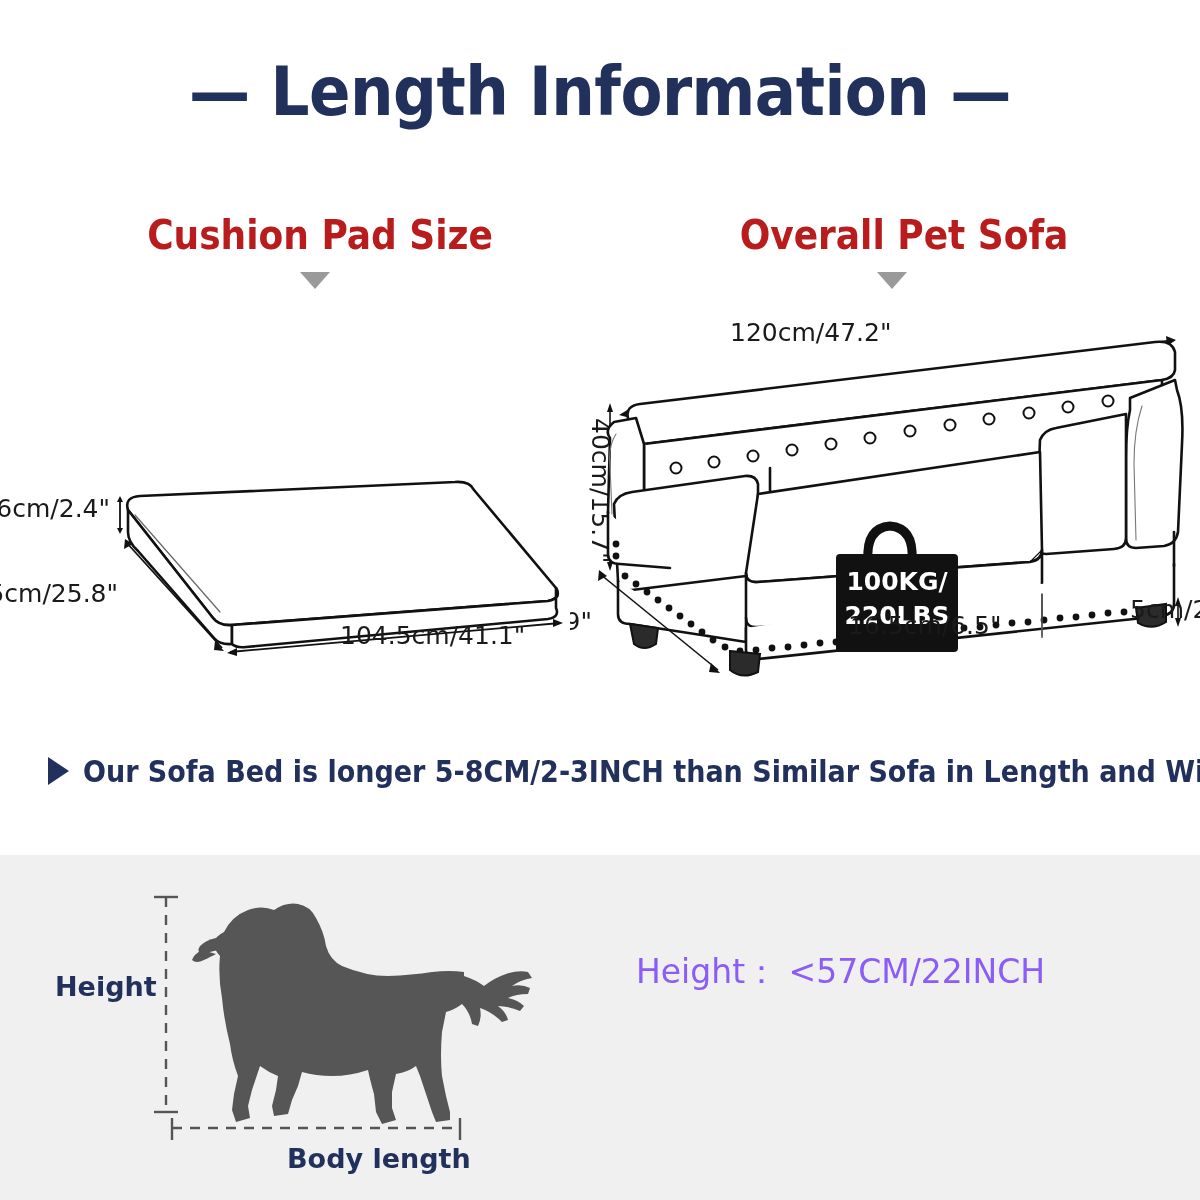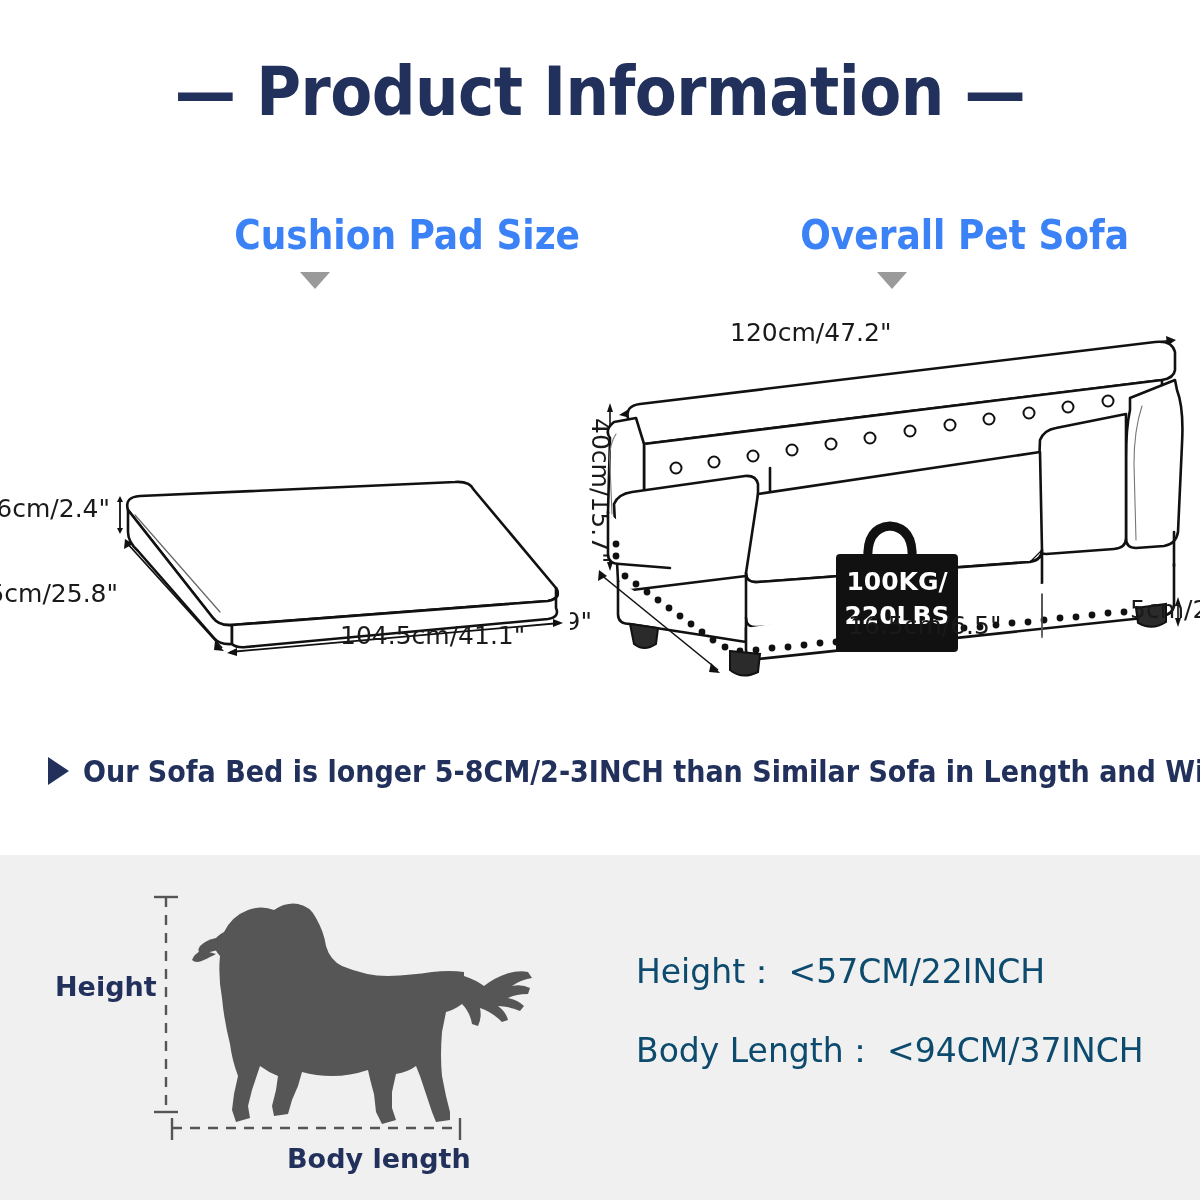--- a/index.html
+++ b/index.html
@@ -17,27 +17,27 @@
     text-align:center;
     color:#22305c;
     font-size:68px;font-weight:bold;
     font-family:"DejaVu Sans Condensed","Liberation Sans Narrow","Liberation Sans",sans-serif;
     letter-spacing:-0.5px;
     white-space:nowrap;
   }
 
   
   .sec-head{
-    position:absolute;text-align:right;
-    color:#3b82f6;font-size:40px;font-weight:bold;
+    position:absolute;text-align:center;
+    color:#b91c1c;font-size:40px;font-weight:bold;
     font-family:"DejaVu Sans Condensed","Liberation Sans Narrow","Liberation Sans",sans-serif;
     white-space:nowrap;
   }
   .sec-head.left{left:60px;top:212px;width:520px;}
-  .sec-head.right{left:609px;top:212px;width:520px;}
+  .sec-head.right{left:644px;top:212px;width:520px;}
   .caret{
     position:absolute;width:0;height:0;
     border-left:15px solid transparent;
     border-right:15px solid transparent;
     border-top:17px solid #9a9a9a;
   }
   .caret.left{left:300px;top:272px;}
   .caret.right{left:877px;top:272px;}
 
   
@@ -67,39 +67,39 @@
   
   .panel{
     position:absolute;left:0;top:855px;width:1200px;height:345px;
     background:#f0f0f0;
   }
   .spec-list{
     position:absolute;left:636px;top:950px;
     display:flex;flex-direction:column;gap:34px;
   }
   .spec-row{
-    color:#0c4a6e;font-size:33px;
+    color:#8b5cf6;font-size:33px;
     font-family:"DejaVu Sans","Liberation Sans",sans-serif;
     white-space:nowrap;
   }
   .dog-label{
     position:absolute;color:#22305c;font-weight:bold;
     font-size:27px;
     font-family:"DejaVu Sans","Liberation Sans",sans-serif;
     white-space:nowrap;
   }
   .dog-label.height{left:55px;top:971px;}
   .dog-label.length{left:243px;top:1143px;margin-left:44px;}
 </style>
 </head>
 <body>
 
 <div class="page">
 
-  <div class="title">— Product Information —</div>
+  <div class="title">— Length Information —</div>
 
   <div class="sec-head left">Cushion Pad Size</div>
   <div class="caret left"></div>
 
   <div class="sec-head right">Overall Pet Sofa</div>
   <div class="caret right"></div>
 
   <svg style="position:absolute;left:0px;top:420px;" width="600" height="250" viewBox="0 0 600 250">
     <g fill="none" stroke="#111" stroke-width="2.6" stroke-linejoin="round" stroke-linecap="round">
 
@@ -309,16 +309,15 @@
       <path d="M96,58 Q86,60 80,66 Q76,72 82,74 Q90,72 98,70 Z" fill="#565656"></path>
       <path d="M82,70 Q74,74 72,80 Q76,84 84,80 Q92,76 96,74 Z" fill="#565656"></path>
     </g>
   </svg>
 
   <div class="dog-label height">Height</div>
   <div class="dog-label length">Body length</div>
 
   <div class="spec-list">
     <div class="spec-row">Height：  &lt;57CM/22INCH</div>
-    <div class="spec-row">Body Length：  &lt;94CM/37INCH</div>
   </div>
 
 </div>
 
 </body></html>

